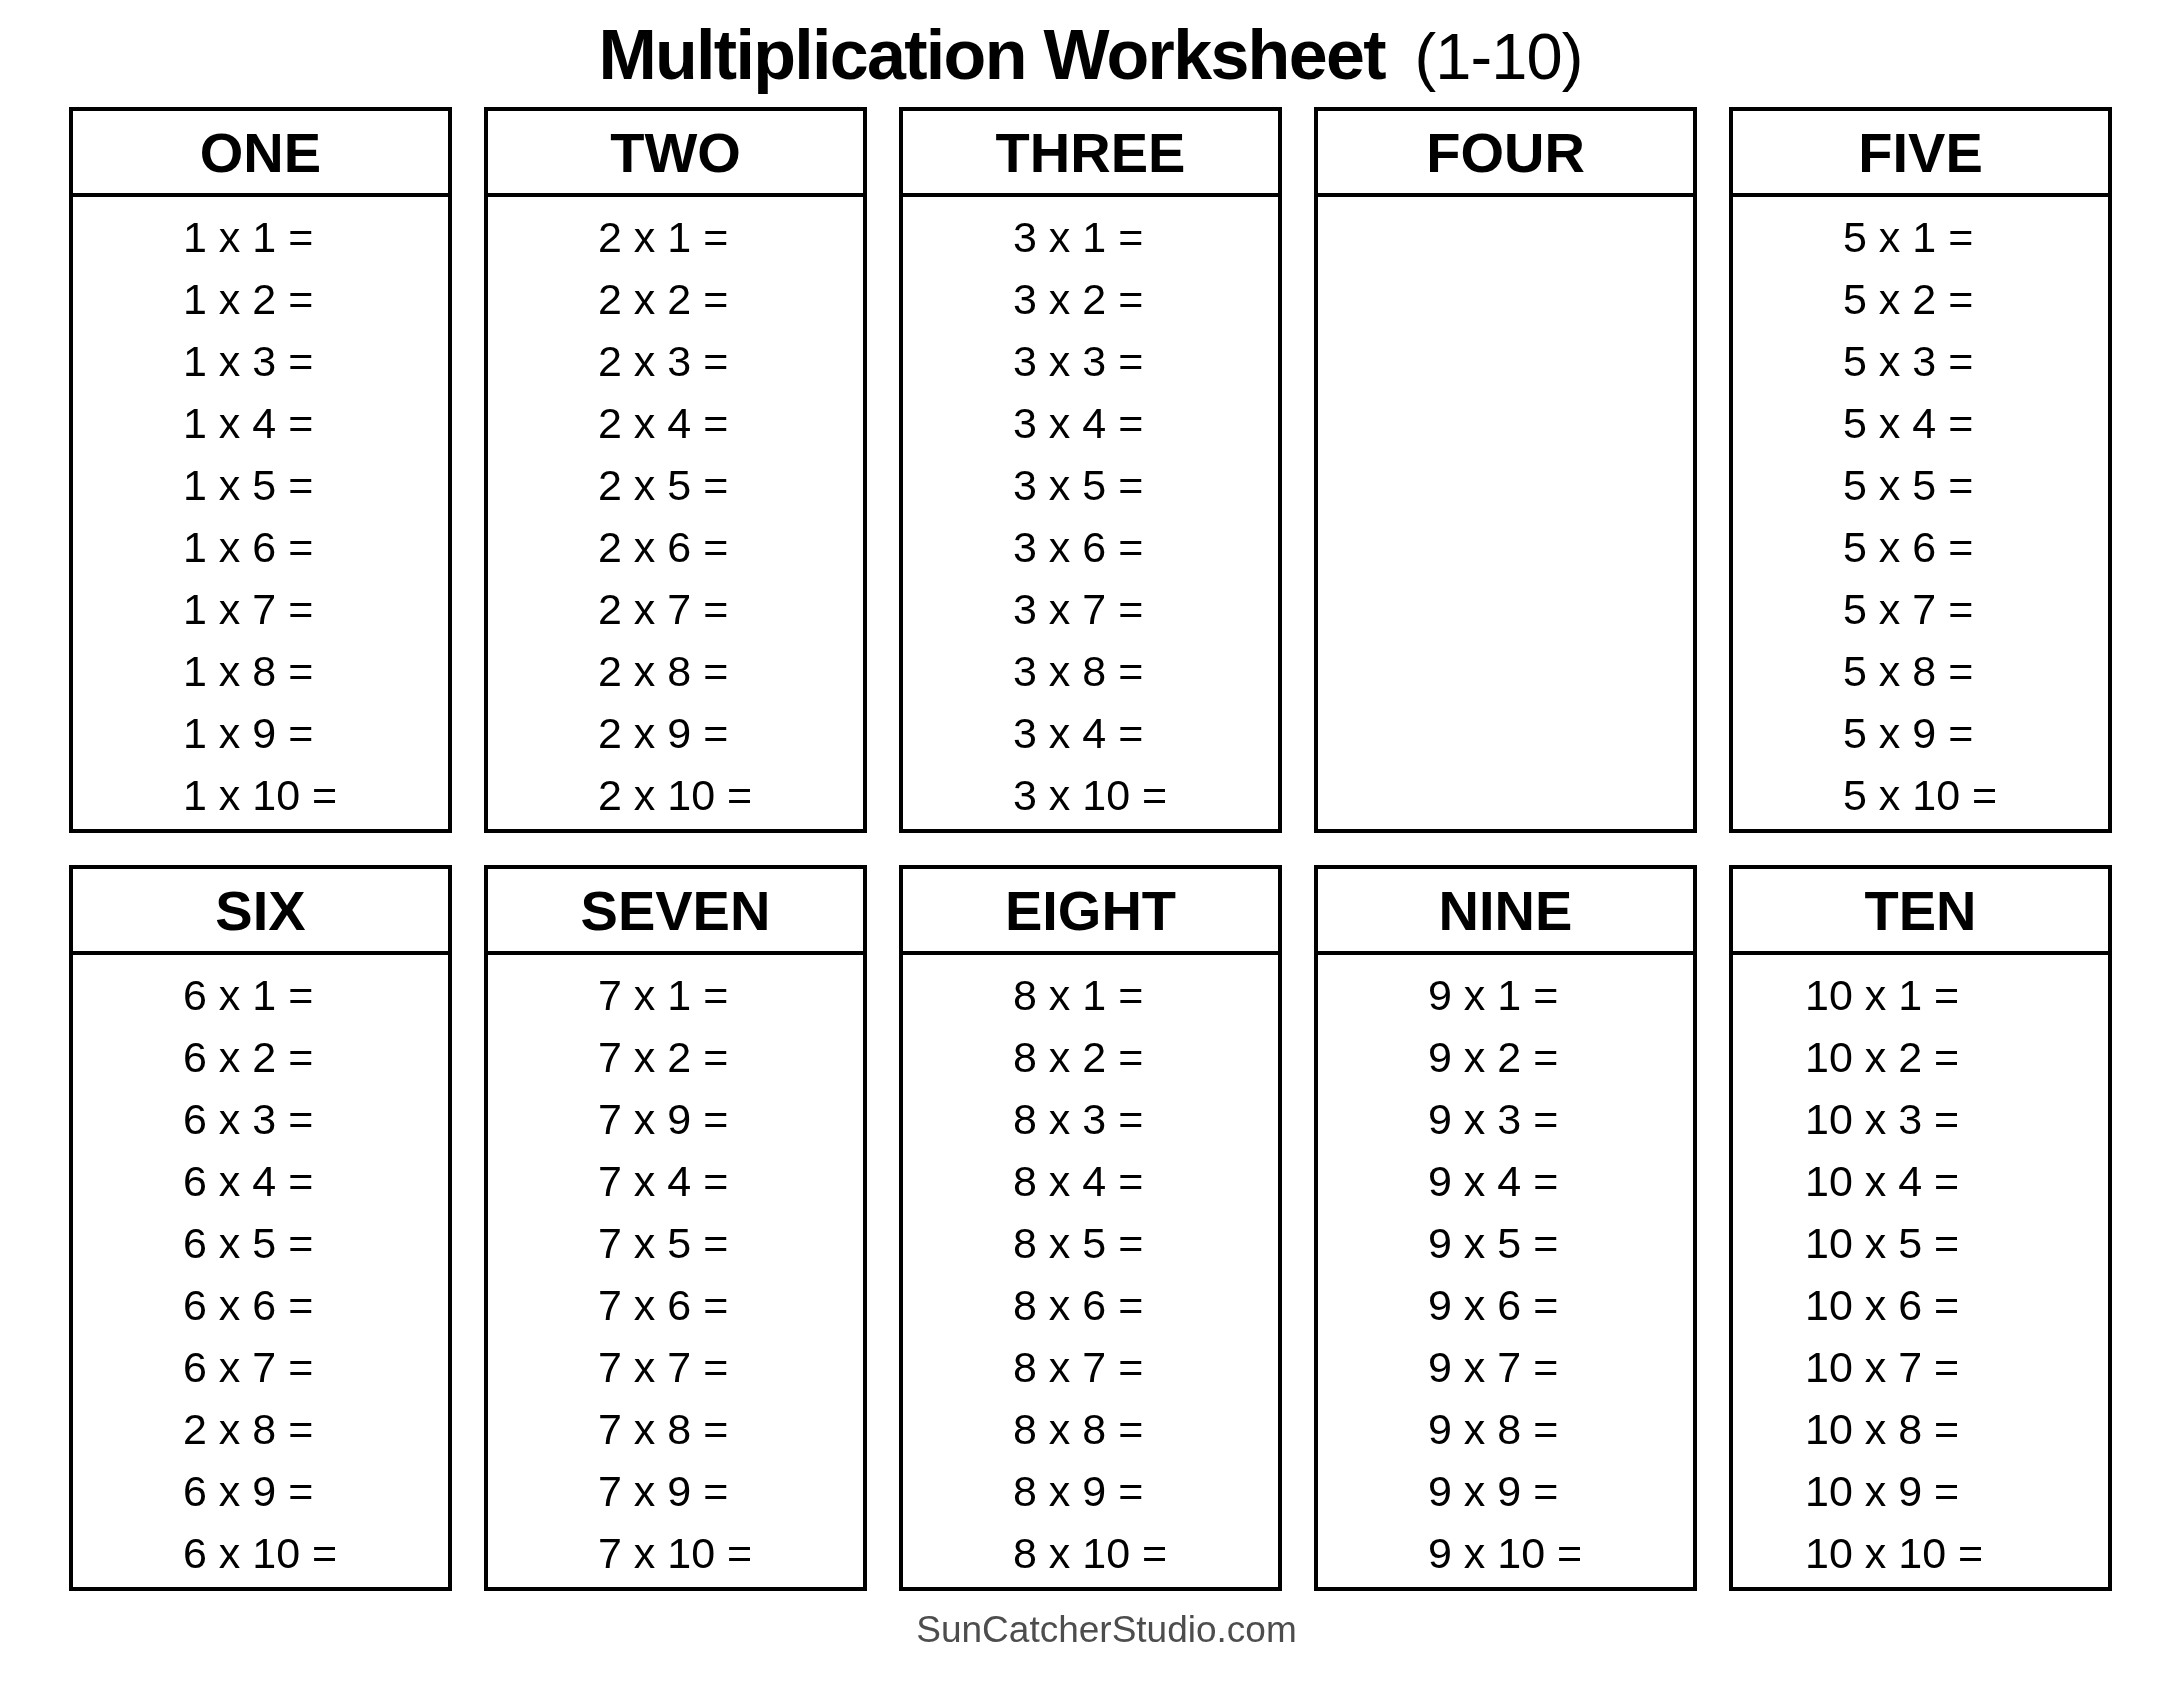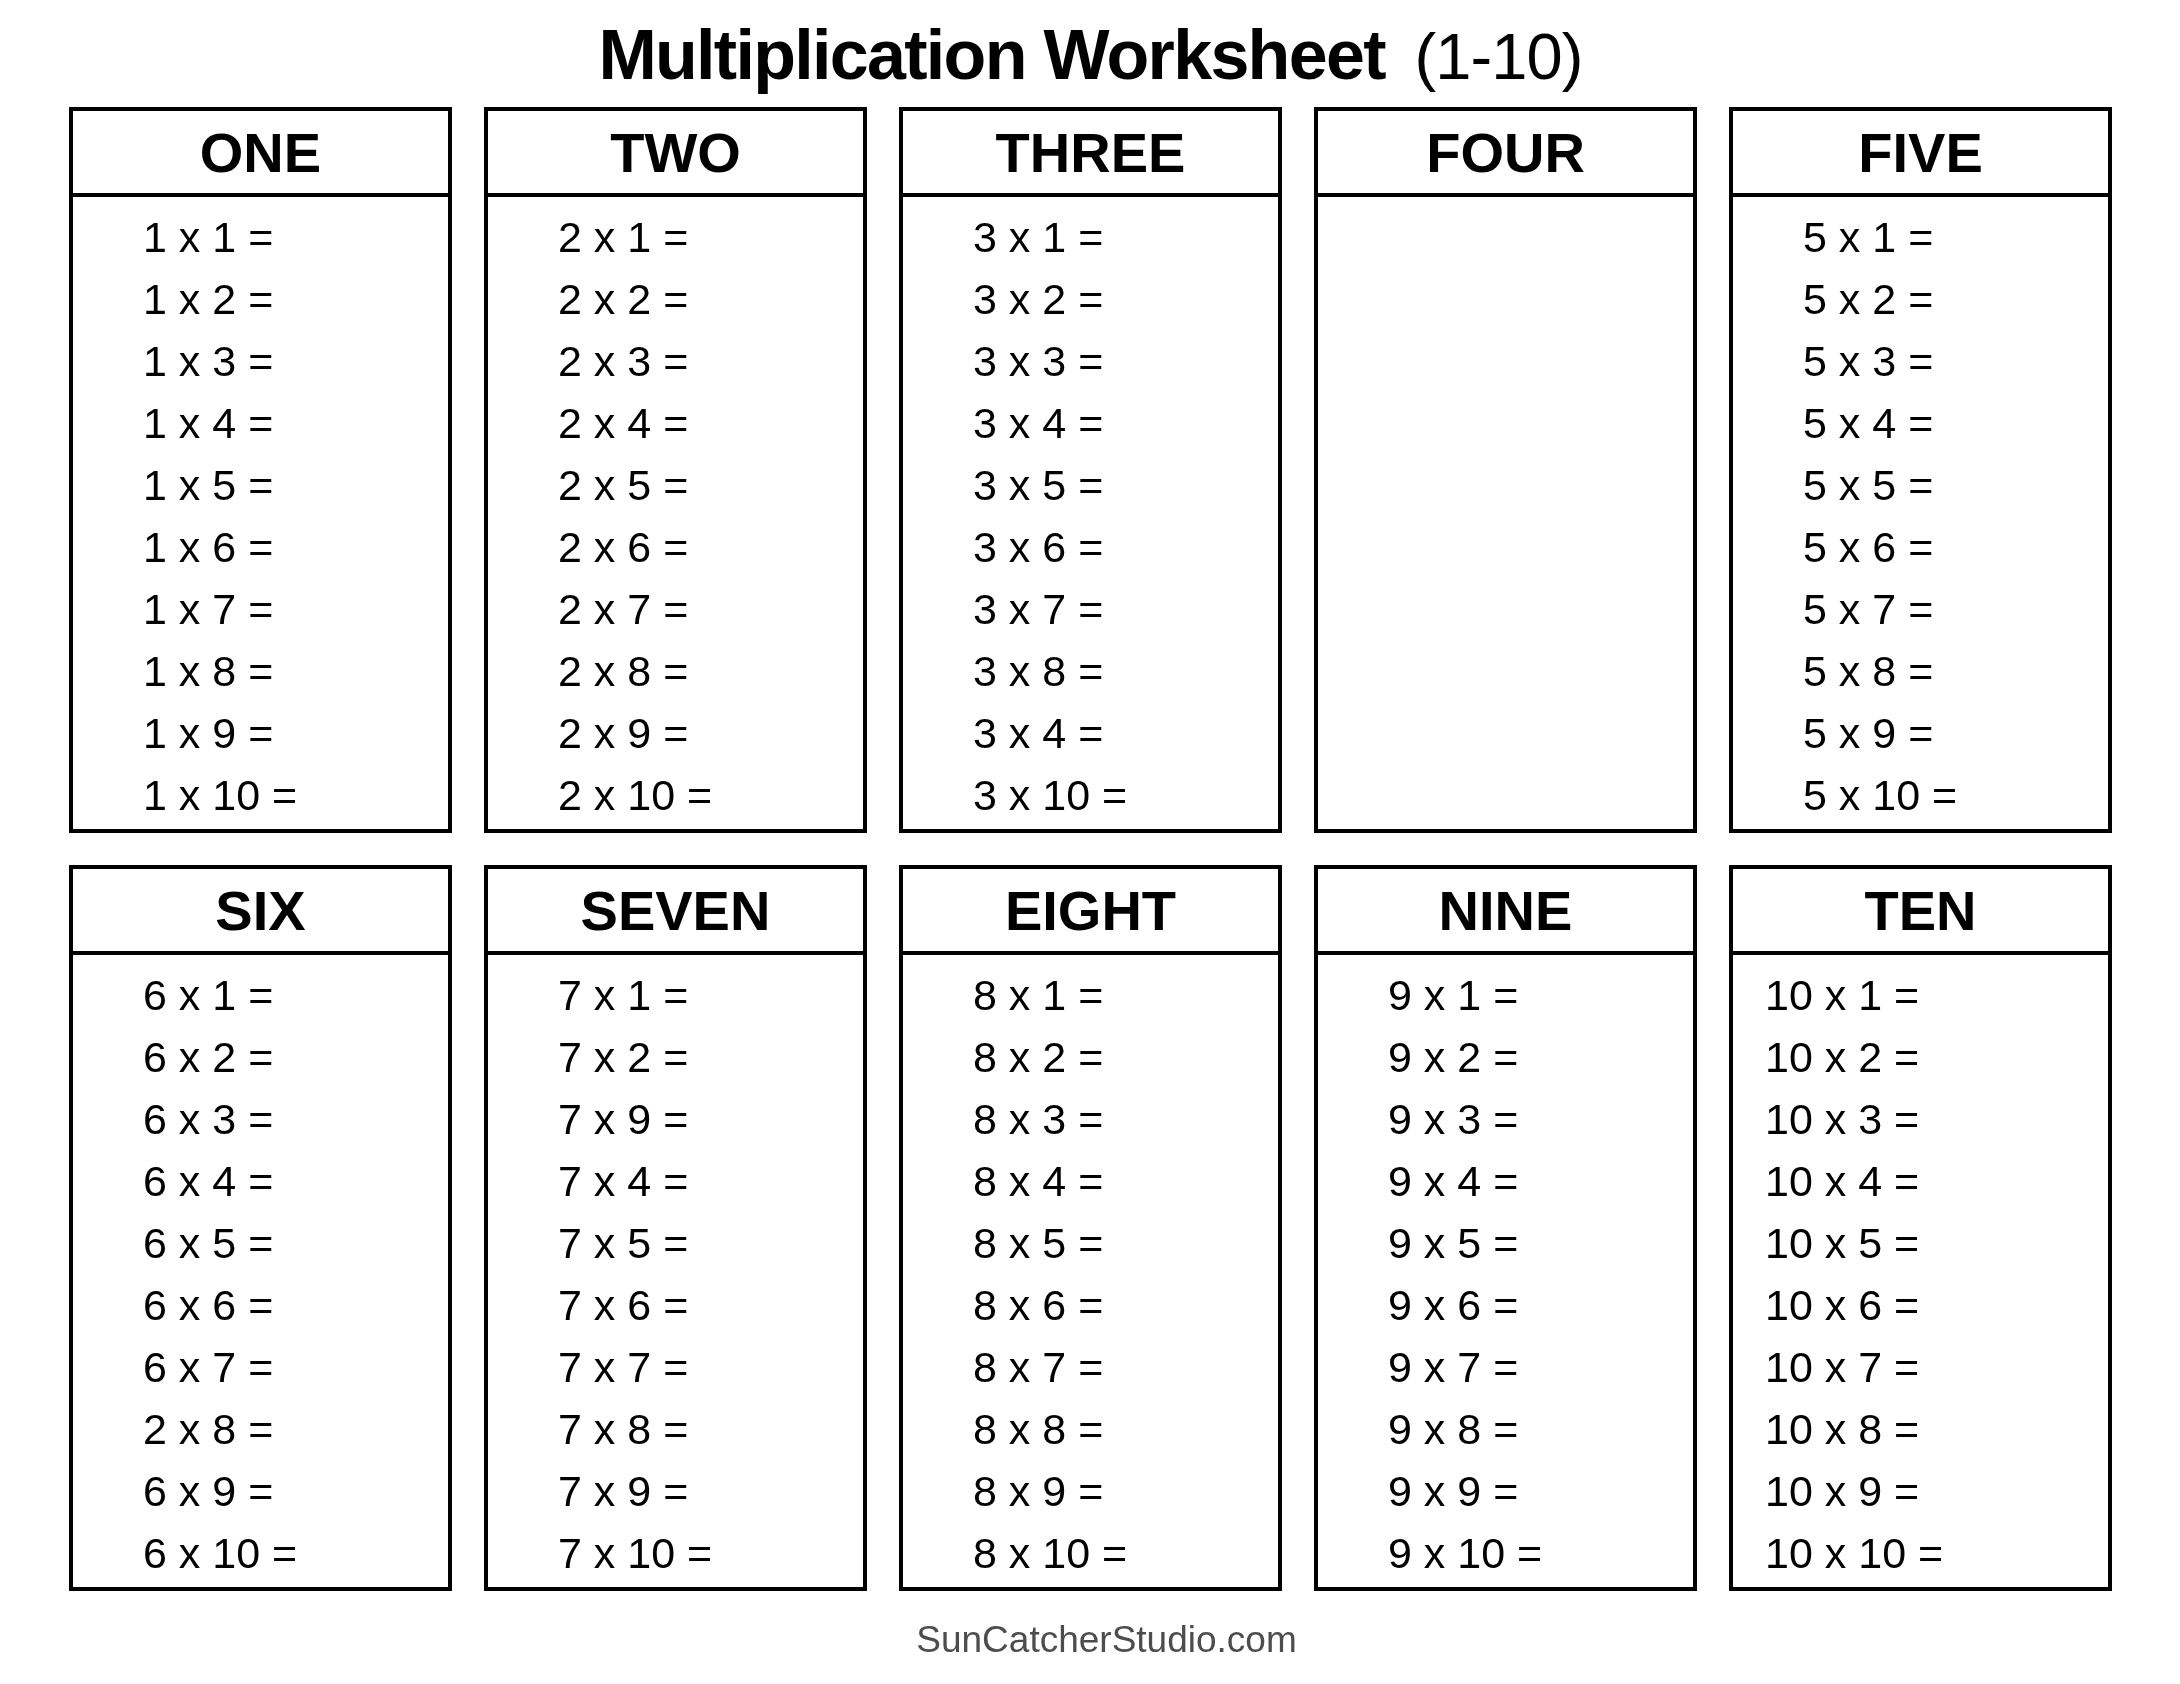--- a/index.html
+++ b/index.html
@@ -50,32 +50,33 @@
     border-bottom: 4.3px solid #000000;
     display: flex;
     align-items: center;
     justify-content: center;
     font-size: 56px;
     font-weight: bold;
     letter-spacing: 0;
   }
   .tbody {
     padding: 8.5px 0 0 70px;
+    margin-left: 40px;
   }
   .mtable.tight .tbody {
     padding-left: 32px;
   }
   .problem {
     font-size: 43px;
     line-height: 62px;
     white-space: pre;
   }
   .footer {
     text-align: center;
-    margin-top: 28px;
+    margin-top: 18px;
     font-size: 37px;
     color: #4d4d4d;
     padding-left: 32px;
   }
 </style>
 </head>
 <body>
 
 <div class="page">
 

